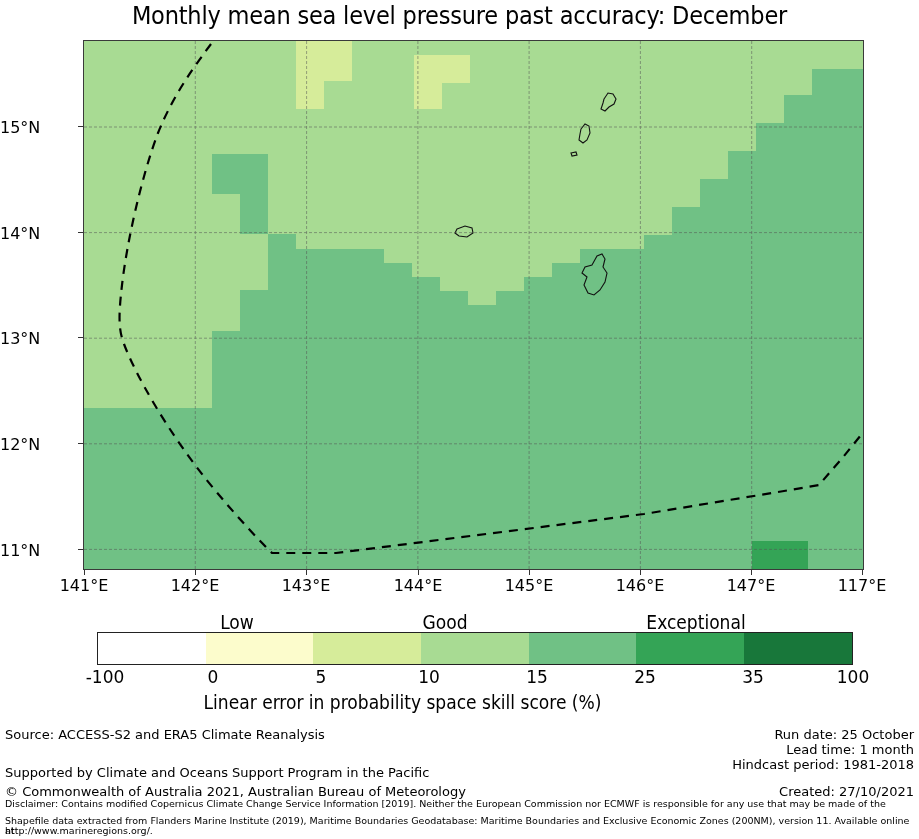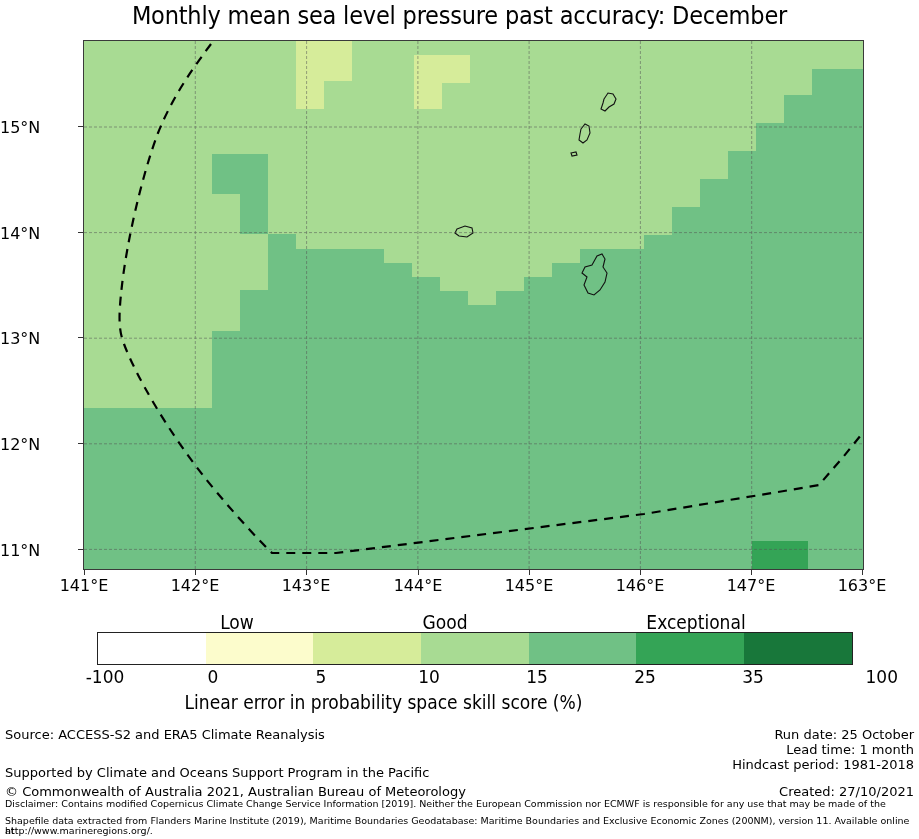--- a/index.html
+++ b/index.html
@@ -26,21 +26,21 @@
   .ytickmark{position:absolute;left:78px;width:5px;height:1px;background:#333;}
   .xtickmark{position:absolute;top:570px;width:1px;height:5px;background:#333;}
   
   #cbar-wrap{position:absolute;left:97px;top:632px;width:756px;height:33px;
     border:1px solid #222;box-sizing:border-box;display:flex;}
   .cbar-seg{height:100%;}
   .cbar-tick{position:absolute;top:667px;font-size:17px;text-align:center;width:90px;}
   .cbar-cat{position:absolute;top:611px;font-size:19px;text-align:center;width:200px;
     font-family:"DejaVu Sans Condensed","DejaVu Sans",sans-serif;}
   #cbar-axis-label{position:absolute;left:0;top:691px;width:767px;text-align:center;
-    font-size:19px;font-family:"DejaVu Sans Condensed","DejaVu Sans",sans-serif;}
+    font-size:19px;font-family:"DejaVu Sans Condensed","DejaVu Sans",sans-serif;padding-left:19px;}
   
   #footer-left{position:absolute;left:5px;top:727px;font-size:13px;line-height:15px;}
   #footer-right{position:absolute;right:5px;top:727px;font-size:13px;line-height:15px;text-align:right;}
   #footer-support{position:absolute;left:5px;top:765px;font-size:13px;}
   #footer-created{position:absolute;right:5px;top:784px;font-size:13px;text-align:right;}
   #copyright{position:absolute;left:5px;top:784px;font-size:13px;}
   .disclaimer{position:absolute;left:5px;font-size:9.5px;line-height:10px;width:905px;}
   #disc1{top:799px;}
   #disc2{top:809px;margin-top:31px;}
   #disc3{top:816px;}
@@ -254,21 +254,21 @@
 <div class="ytickmark" style="top:443px;"></div>
 <div class="ytickmark" style="top:549px;"></div>
 
 <div class="xtick" style="left:44px;">141°E</div>
 <div class="xtick" style="left:155px;">142°E</div>
 <div class="xtick" style="left:266px;">143°E</div>
 <div class="xtick" style="left:378px;">144°E</div>
 <div class="xtick" style="left:489px;">145°E</div>
 <div class="xtick" style="left:600px;">146°E</div>
 <div class="xtick" style="left:711px;">147°E</div>
-<div class="xtick" style="left:822px;">163°E</div>
+<div class="xtick" style="left:822px;">117°E</div>
 
 <div class="xtickmark" style="left:84px;"></div>
 <div class="xtickmark" style="left:195px;"></div>
 <div class="xtickmark" style="left:306px;"></div>
 <div class="xtickmark" style="left:418px;"></div>
 <div class="xtickmark" style="left:529px;"></div>
 <div class="xtickmark" style="left:640px;"></div>
 <div class="xtickmark" style="left:751px;"></div>
 <div class="xtickmark" style="left:862px;"></div>
 
@@ -286,21 +286,21 @@
   <div class="cbar-seg" style="width:14.32%;background:#18773a;"></div>
 </div>
 
 <div class="cbar-tick" style="left:60px;">-100</div>
 <div class="cbar-tick" style="left:168px;">0</div>
 <div class="cbar-tick" style="left:276px;">5</div>
 <div class="cbar-tick" style="left:384px;">10</div>
 <div class="cbar-tick" style="left:492px;">15</div>
 <div class="cbar-tick" style="left:600px;">25</div>
 <div class="cbar-tick" style="left:708px;">35</div>
-<div class="cbar-tick" style="left:808px;text-align:right;">100</div>
+<div class="cbar-tick" style="left:808px;">100</div>
 
 <div id="cbar-axis-label">Linear error in probability space skill score (%)</div>
 
 <div id="footer-left">
   <div>Source: ACCESS-S2 and ERA5 Climate Reanalysis</div>
 </div>
 
 <div id="footer-right">
   <div>Run date: 25 October</div>
   <div>Lead time: 1 month</div>

